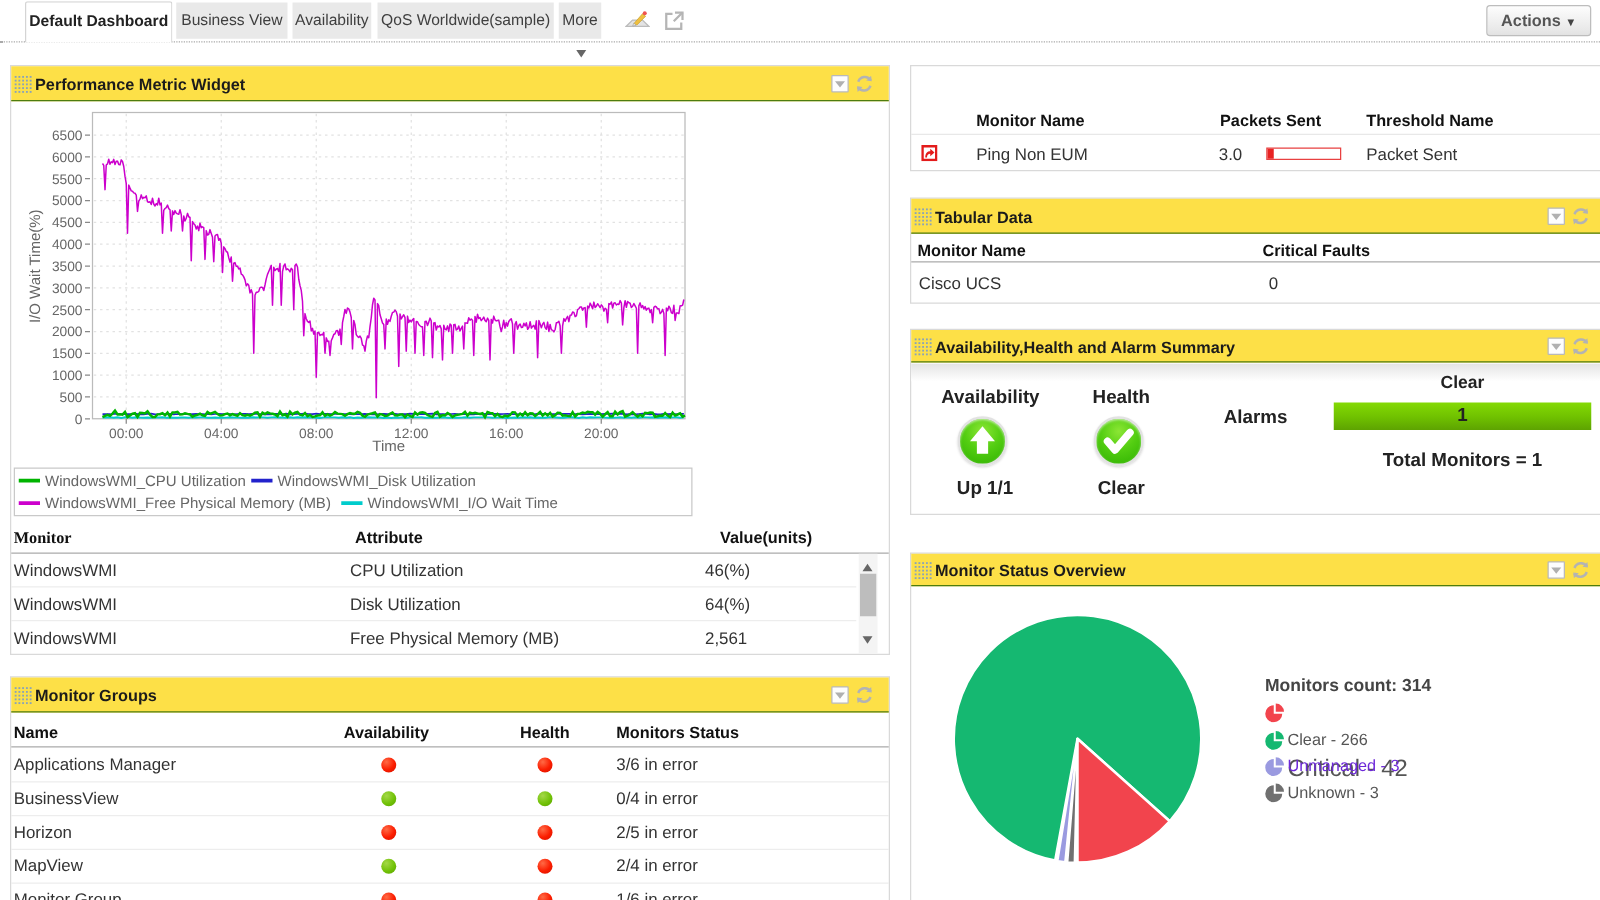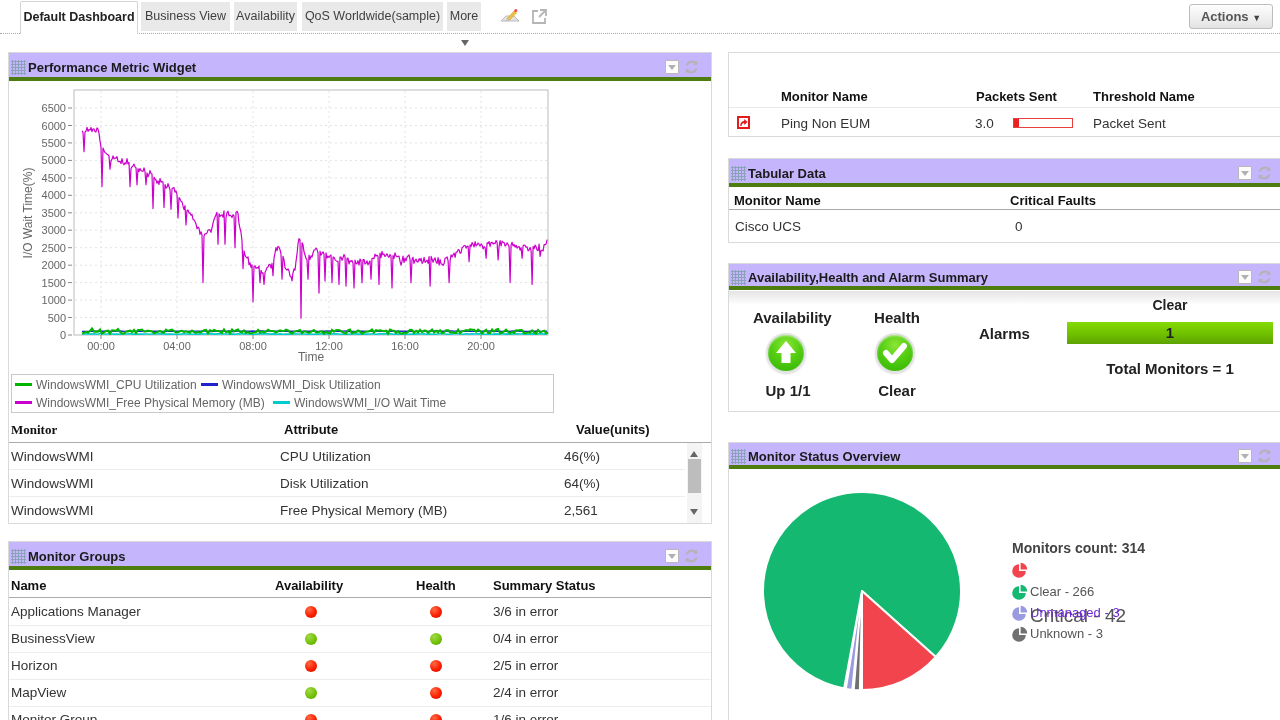--- a/index.html
+++ b/index.html
@@ -1,21 +1,21 @@
 <!DOCTYPE html>
 <html><head>
 <meta charset="utf-8">
 <style>
 * { margin:0; padding:0; box-sizing:border-box; }
 html,body { width:1280px; height:720px; overflow:hidden; background:#fff;
   font-family:"Liberation Sans", sans-serif; }
 .abs { position:absolute; }
 .widget { position:absolute; background:#fff; border:1px solid #d9d9d9; }
-.whead { position:absolute; left:0; right:0; top:0; height:28px; background:#c4b5fd;
-  border-bottom:4px solid #4d7c0f; }
+.whead { position:absolute; left:0; right:0; top:0; height:28px; background:#fde047;
+  border-bottom:1px solid #4d7c0f; }
 .wtitle { position:absolute; left:19px; top:7px; font-size:13px; font-weight:bold; color:#1b1b1b; }
 .drag { position:absolute; left:2px; top:7px; width:15px; height:15px;
   background-image:radial-gradient(circle, #8aa3b8 1px, transparent 1.1px);
   background-size:3px 3px; }
 .hicons { position:absolute; top:6px; width:34px; height:16px; }
 .boxicon { position:absolute; left:0; top:1px; width:14px; height:14px; border:1px solid #b9b9b9;
   background:#fdfdfd; border-radius:1px; }
 .boxicon:after { content:""; position:absolute; left:2px; top:4px; border:4px solid transparent;
   border-top:5px solid #b0b0b0; }
 .tab { position:absolute; top:2px; height:29px; background:#e9e9e9; color:#3f3f3f;
@@ -207,21 +207,21 @@
           <path d="M2.4 10.8 A5.6 5.6 0 0 0 12.4 9.6"></path>
         </g>
         <path d="M12.9 1.5 L13.4 6 L9 5.4 Z" fill="#b3b3b3"></path>
         <path d="M2.1 14.5 L1.6 10 L6 10.6 Z" fill="#b3b3b3"></path>
       </svg>
     </div>
   </div>
   <div class="abs hdr" style="left:2px; top:36px;">Name</div>
   <div class="abs hdr" style="left:266px; top:36px;">Availability</div>
   <div class="abs hdr" style="left:407px; top:36px;">Health</div>
-  <div class="abs hdr" style="left:484px; top:36px;">Summary Status</div>
+  <div class="abs hdr" style="left:484px; top:36px;">Monitors Status</div>
   <div class="abs" style="left:0; top:55px; width:702px; border-top:1px solid #ababab;"></div>
   <div class="abs cell" style="left:2px; top:62px;">Applications Manager</div>
   <div class="led red" style="left:296px; top:64px;"></div>
   <div class="led red" style="left:421px; top:64px;"></div>
   <div class="abs cell" style="left:484px; top:62px;">3/6 in error</div>
   <div class="abs" style="left:0; top:83px; width:702px; border-top:1px solid #ededed;"></div>
   <div class="abs cell" style="left:2px; top:89px;">BusinessView</div>
   <div class="led green" style="left:296px; top:91px;"></div>
   <div class="led green" style="left:421px; top:91px;"></div>
   <div class="abs cell" style="left:484px; top:89px;">0/4 in error</div>

